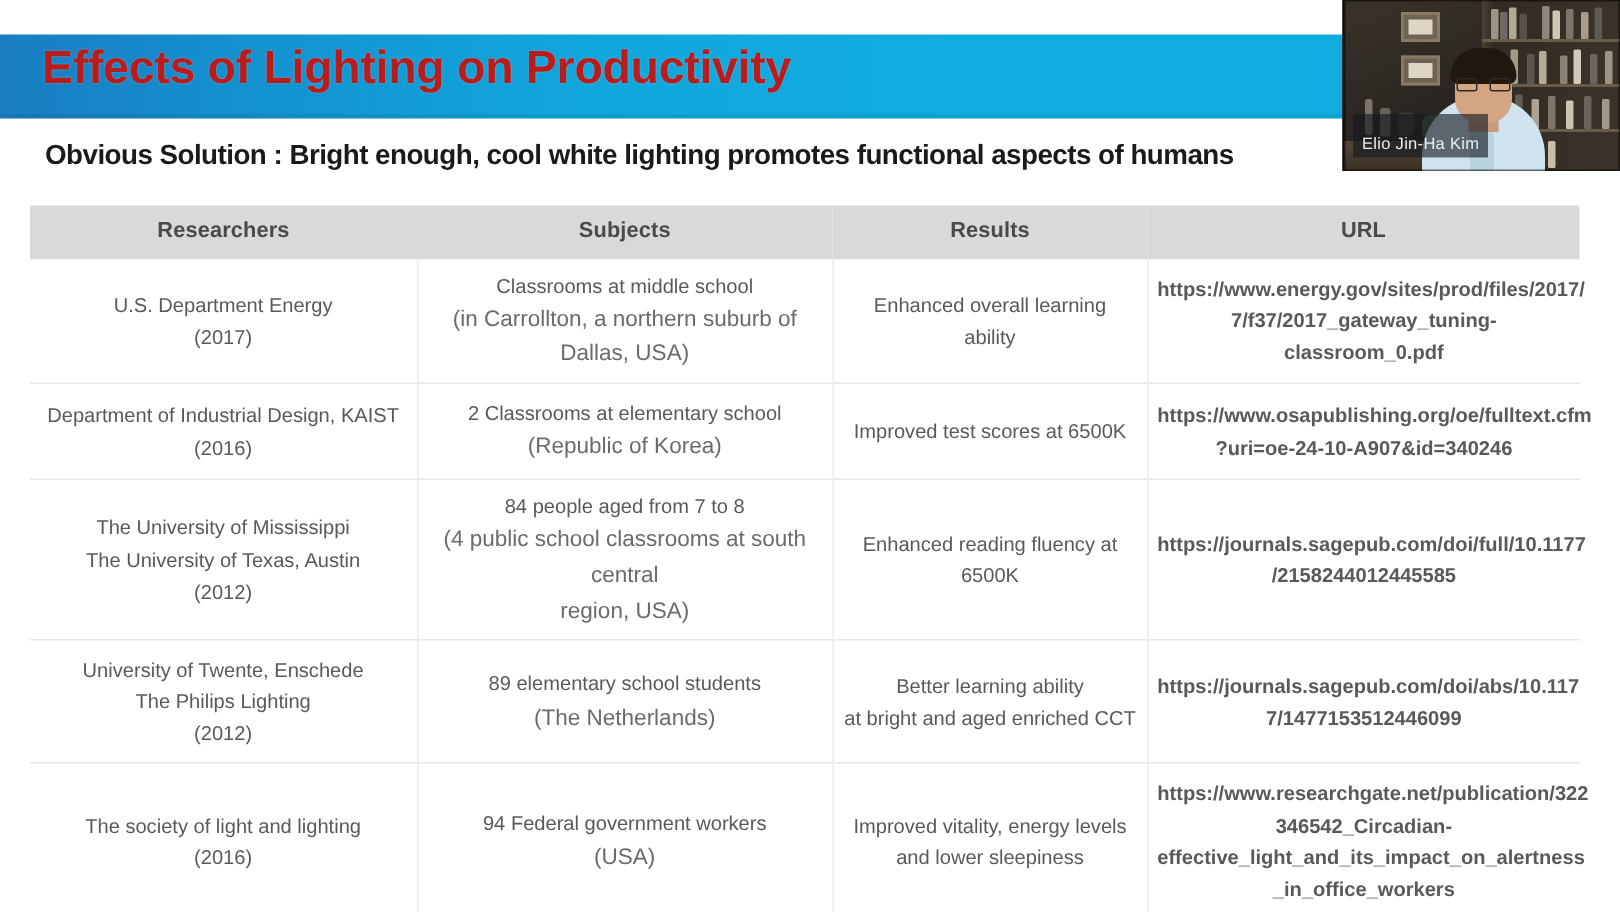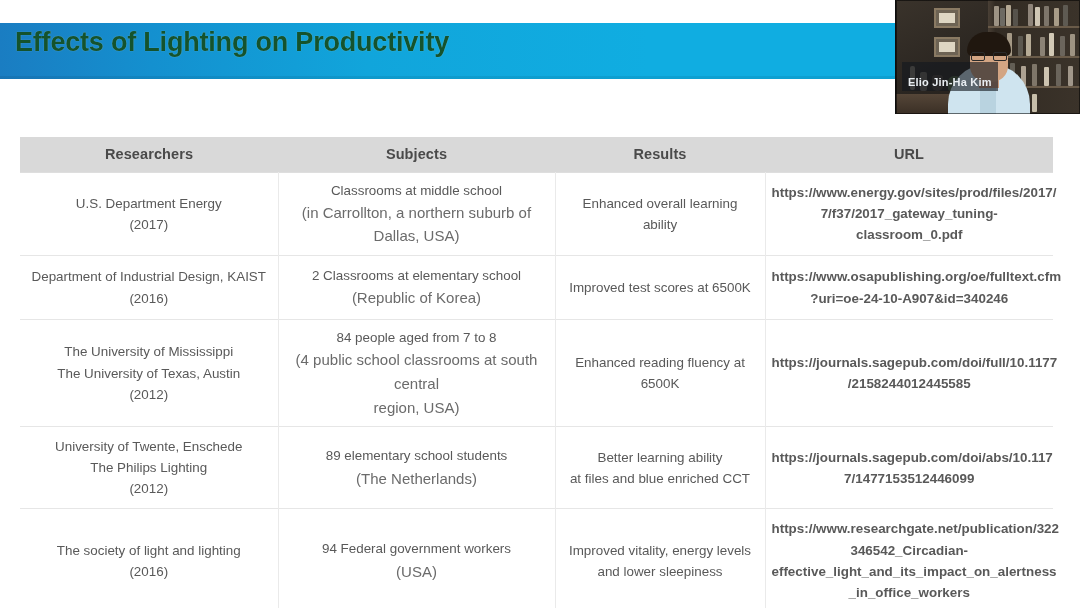--- a/index.html
+++ b/index.html
@@ -22,24 +22,24 @@
     width: 1080px; height: 56px;
     background: linear-gradient(to right, #1a7dc2 0%, #1490cf 14%, #11a5db 34%, #10ade1 60%, #10ade1 100%);
   }
   #title-bar::after {
     content: "";
     position: absolute; left: 0; bottom: 0; width: 100%; height: 3px;
     background: rgba(0,0,0,0.07);
   }
   #slide-title {
     position: absolute;
-    left: 15px; top: 27px;
-    font-size: 27px;
+    left: 28px; top: 27px;
+    font-size: 31px;
     font-weight: bold;
-    color: #14532d;
+    color: #b91c1c;
     letter-spacing: -0.2px;
     text-shadow: 0 0 1px rgba(255,255,255,0.45);
     white-space: nowrap;
   }
 
   
   #subtitle {
     position: absolute;
     left: 30px; top: 92px;
     width: 900px;
@@ -164,45 +164,45 @@
   }
   .wc-glasses span {
     position: absolute; top: 0; width: 14px; height: 9px;
     border: 1.4px solid #2a2a2a; border-radius: 2px;
   }
   .wc-shirt-open {
     position: absolute; left: 84px; bottom: 0px; width: 16px; height: 28px;
     background: #b9d3e0;
   }
   #wc-name {
-    position: absolute; left: 6px; bottom: 23px;
+    position: absolute; left: 6px; bottom: 9px;
     background: rgba(20,24,30,0.62);
     color: #e9eef2;
     font-size: 11px;
     padding: 14px 6px 3px 6px;
     letter-spacing: 0.2px;
     white-space: nowrap;
     max-width: 160px;
     overflow: hidden;
-    font-weight: bold;
   }
   #webcam-border {
     position: absolute; inset: 0;
     border: 1px solid rgba(0,0,0,0.55);
     pointer-events: none;
   }
 </style>
 </head>
 <body>
 
 <div id="slide">
 
   <div id="title-bar"></div>
   <div id="slide-title">Effects of Lighting on Productivity</div>
 
+  <div id="subtitle">Obvious Solution : Bright enough, cool white lighting promotes functional aspects of humans</div>
 
   <div id="table-wrap">
     <table class="tbl">
       <colgroup>
         <col class="c0">
           <col class="c1">
           <col class="c2">
           <col class="c3">
       </colgroup>
       <thead>
@@ -279,21 +279,21 @@
             <span class="cell-main">University of Twente, Enschede</span>
             <span class="cell-main">The Philips Lighting</span>
             <span class="cell-main">(2012)</span>
           </td>
           <td>
             <span class="cell-main">89 elementary school students</span>
             <span class="cell-sub">(The Netherlands)</span>
           </td>
           <td>
             <span class="cell-line">Better learning ability</span>
-            <span class="cell-line">at files and blue enriched CCT</span>
+            <span class="cell-line">at bright and aged enriched CCT</span>
           </td>
           <td>
             <span class="cell-line">https://journals.sagepub.com/doi/abs/10.117</span>
             <span class="cell-line">7/1477153512446099</span>
           </td>
         </tr>
 
         <tr class="r4">
           <td>
             <span class="cell-main">The society of light and lighting</span>

